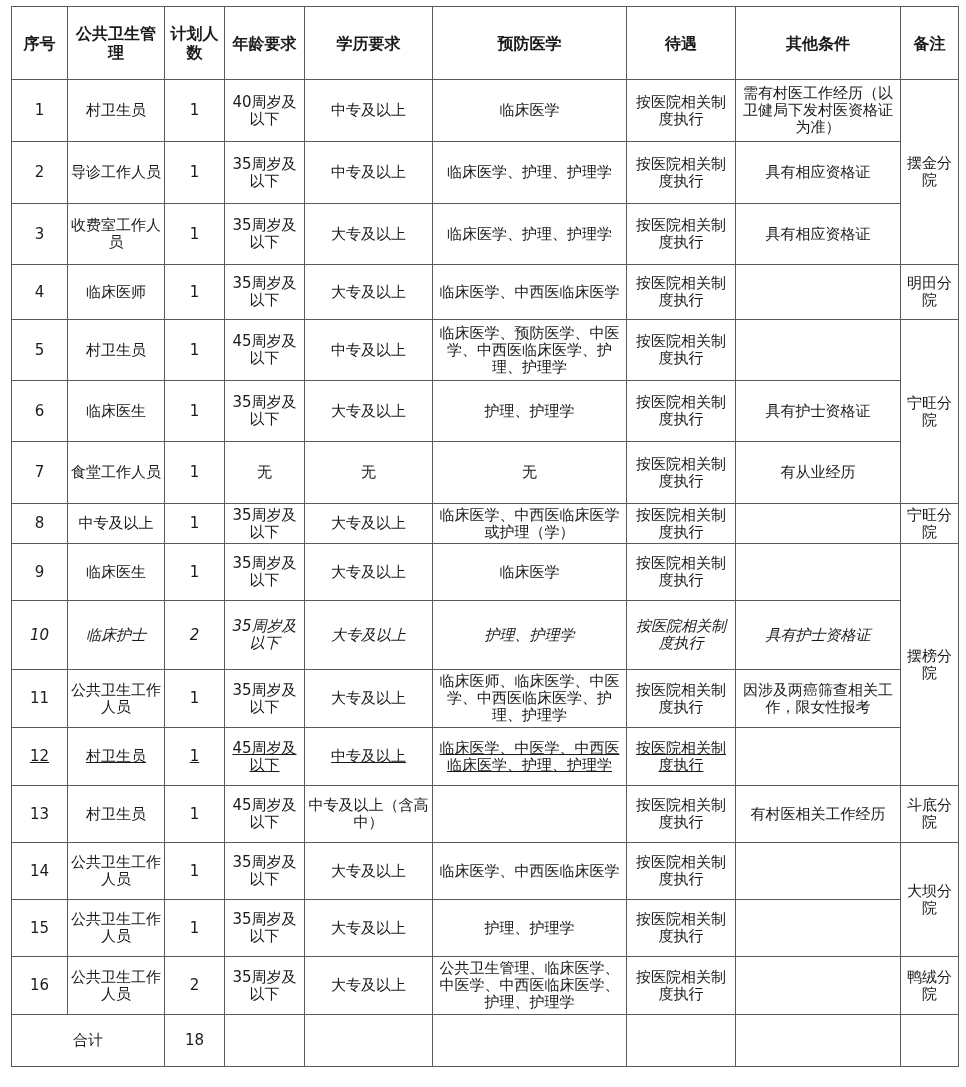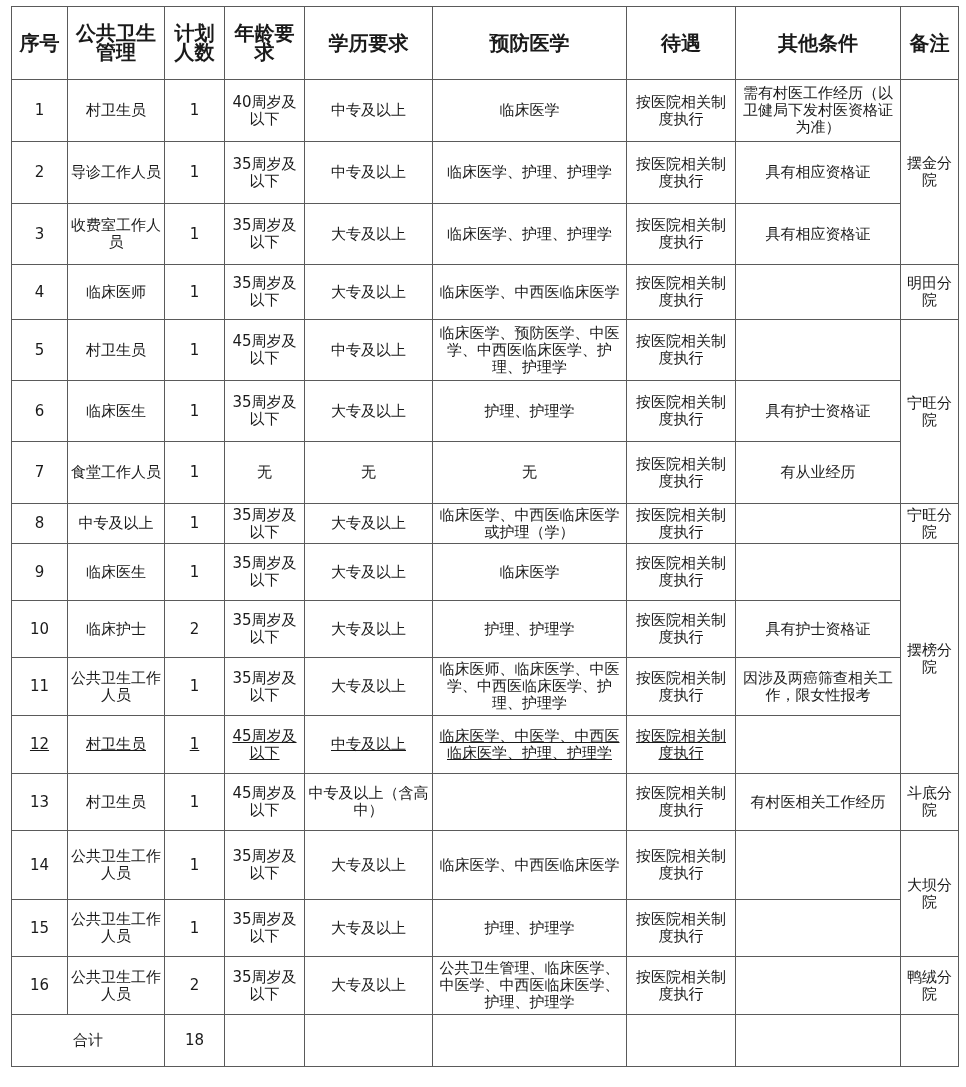--- a/index.html
+++ b/index.html
@@ -6,21 +6,21 @@
   body { width: 966px; height: 1087px; position: relative; overflow: hidden;
          font-family: "DejaVu Sans", "Liberation Sans", sans-serif; color: #1a1a1a; }
   table.recruit {
     position: absolute; left: 11px; top: 6px;
     width: 947px; border-collapse: collapse; table-layout: fixed;
   }
   table.recruit td, table.recruit th {
     border: 1.5px solid #5a5a5a; padding: 0 3px; font-size: 15px; line-height: 17px;
     vertical-align: middle; text-align: center; word-break: break-all; font-weight: normal;
   }
-  table.recruit th { font-size: 20px; font-weight: bold; line-height: 19px; }
+  table.recruit th { font-size: 16px; font-weight: bold; line-height: 19px; }
   td.left { text-align: left; padding-left: 2px; }
   col.c0 { width: 56px; } col.c1 { width: 97px; } col.c2 { width: 60px; } col.c3 { width: 80px; }
   col.c4 { width: 128px; } col.c5 { width: 194px; } col.c6 { width: 109px; } col.c7 { width: 165px; } col.c8 { width: 58px; }
   tr.h-head { height: 73px; }
 </style>
 </head>
 <body>
 
 <table class="recruit">
   <colgroup>
@@ -136,21 +136,21 @@
         <td>9</td>
         <td>临床医生</td>
         <td>1</td>
         <td>35周岁及以下</td>
         <td>大专及以上</td>
         <td class="left">临床医学</td>
         <td>按医院相关制度执行</td>
         <td class="left"></td>
         <td rowspan="4">摆榜分院</td>
       </tr>
-      <tr style="height: 57px;">
+      <tr style="height: 69px; font-style: italic;">
         <td>10</td>
         <td>临床护士</td>
         <td>2</td>
         <td>35周岁及以下</td>
         <td>大专及以上</td>
         <td class="left">护理、护理学</td>
         <td>按医院相关制度执行</td>
         <td class="left">具有护士资格证</td>
       </tr>
       <tr style="height: 58px;">
@@ -177,21 +177,21 @@
         <td>13</td>
         <td>村卫生员</td>
         <td>1</td>
         <td>45周岁及以下</td>
         <td>中专及以上（含高中）</td>
         <td class="left"></td>
         <td>按医院相关制度执行</td>
         <td class="left">有村医相关工作经历</td>
         <td rowspan="1">斗底分院</td>
       </tr>
-      <tr style="height: 69px;">
+      <tr style="height: 57px;">
         <td>14</td>
         <td>公共卫生工作人员</td>
         <td>1</td>
         <td>35周岁及以下</td>
         <td>大专及以上</td>
         <td class="left">临床医学、中西医临床医学</td>
         <td>按医院相关制度执行</td>
         <td class="left"></td>
         <td rowspan="2">大坝分院</td>
       </tr>

